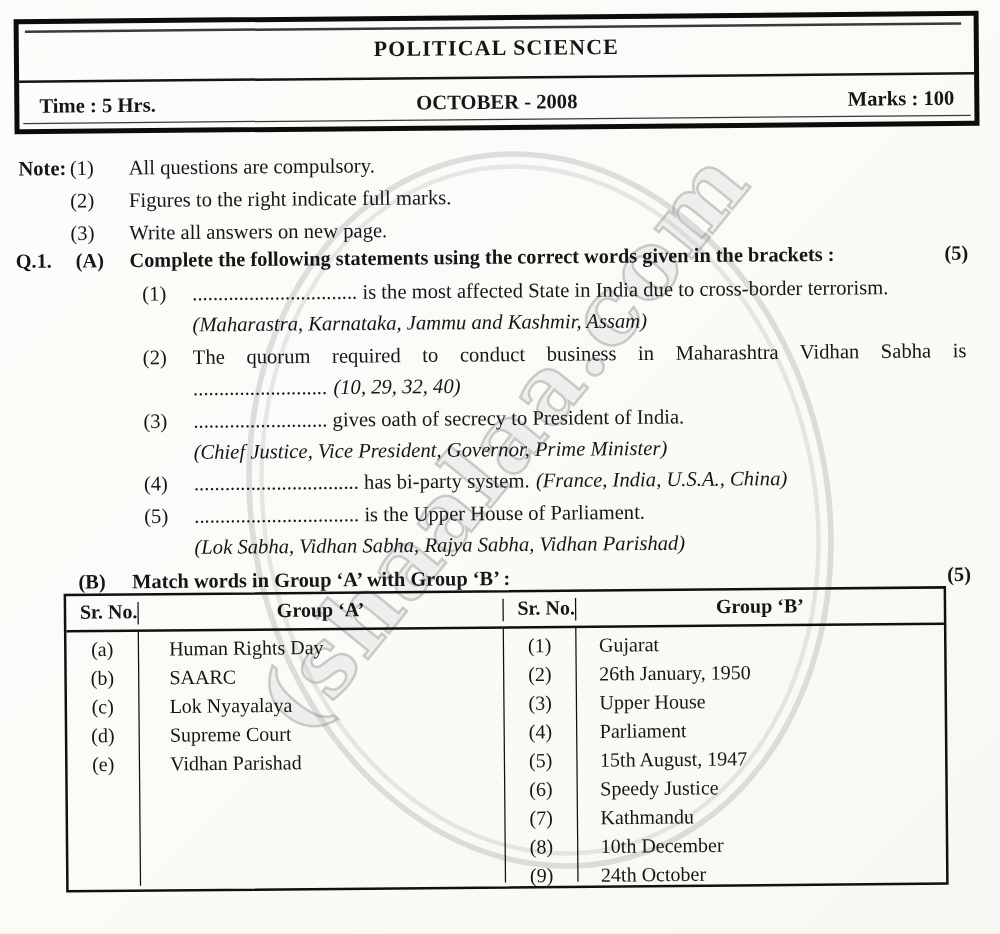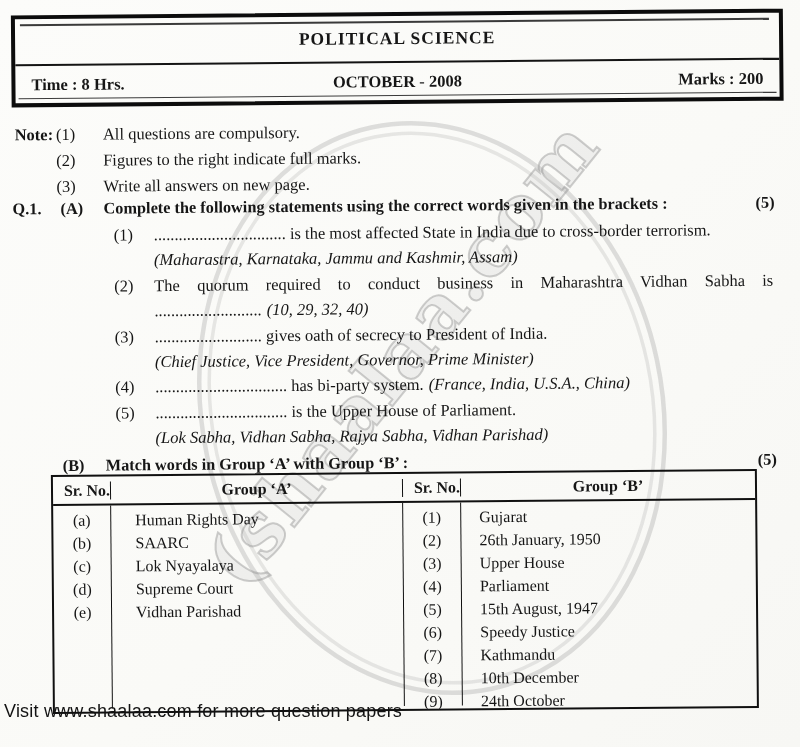--- a/index.html
+++ b/index.html
@@ -79,23 +79,23 @@
     </g>
   </svg>
 
   <div class="scan">
 
     <div class="headbox">
       <div class="hrow1">
         <span>POLITICAL SCIENCE</span>
       </div>
       <div class="hrow2">
-        <span class="h-left">Time : 8 Hrs.</span>
+        <span class="h-left">Time : 5 Hrs.</span>
         <span class="h-center">OCTOBER - 2008</span>
-        <span class="h-right">Marks : 200</span>
+        <span class="h-right">Marks : 100</span>
       </div>
     </div>
 
     <div class="note">
       <div class="note-row">
         <span class="note-label">Note:</span>
         <span class="n-num">(1)</span>
         <span class="n-text">All questions are compulsory.</span>
       </div>
       <div class="note-row">
@@ -209,15 +209,14 @@
           <span class="cell">Speedy Justice</span>
           <span class="cell">Kathmandu</span>
           <span class="cell">10th December</span>
           <span class="cell">24th October</span>
         </div>
       </div>
     </div>
 
   </div>
 
-  <div class="footer">Visit www.shaalaa.com for more question papers</div>
 
 </div>
 
 </body></html>

